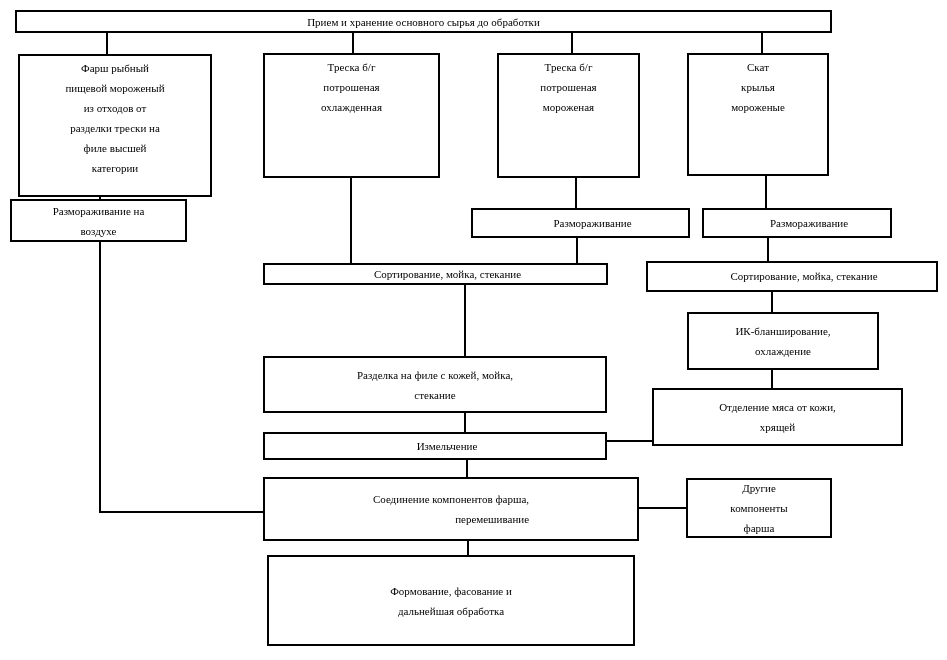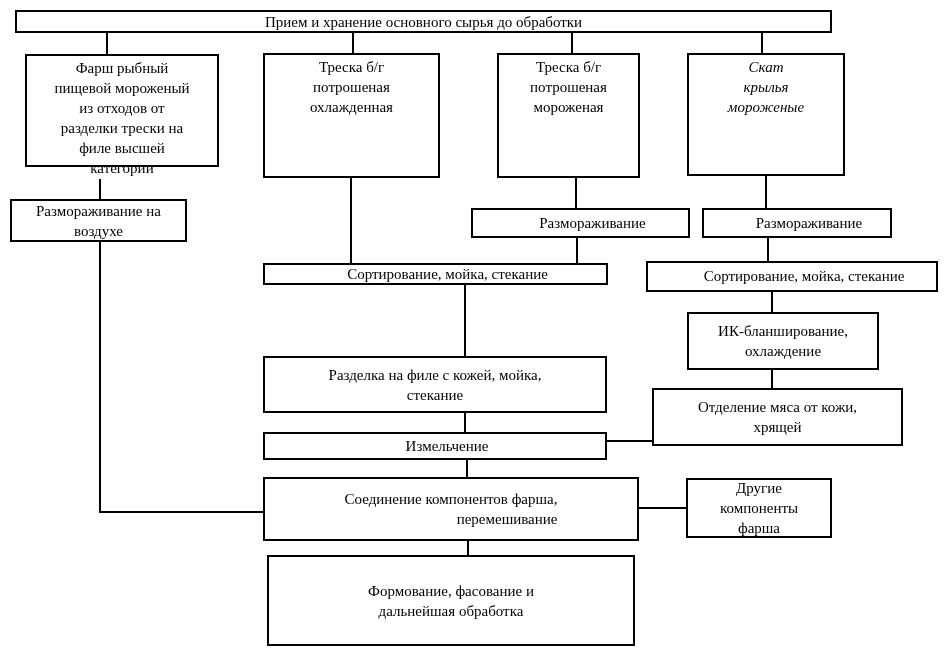--- a/index.html
+++ b/index.html
@@ -6,21 +6,21 @@
     margin: 0;
     padding: 0;
     background: #ffffff;
   }
   #canvas {
     position: relative;
     width: 947px;
     height: 660px;
     background: #ffffff;
     font-family: "Liberation Serif", "DejaVu Serif", serif;
-    font-size: 15px;
+    font-size: 11px;
     color: #000000;
     overflow: hidden;
   }
   .node {
     position: absolute;
     box-sizing: border-box;
     border: 2px solid #000000;
     background: #ffffff;
     display: flex;
     align-items: center;
@@ -39,24 +39,24 @@
     padding-left: 24px;
   }
   .line {
     position: absolute;
     background: #000000;
     z-index: 1;
   }
 
   
   #n-reception      { left:15px;  top:10px;  width:817px; height:23px; }
-  #n-farsh          { left:25px;   top:54px;  width:194px; height:113px; }
+  #n-farsh          { left:18px;   top:54px;  width:194px; height:143px; }
   #n-treska-chilled { left:263px; top:53px;  width:177px; height:125px; }
   #n-treska-frozen  { left:497px; top:53px;  width:143px; height:125px; }
-  #n-skat           { left:687px; top:53px;  width:158px; height:123px;font-style:italic; }
+  #n-skat           { left:687px; top:53px;  width:142px; height:123px; }
   #n-defrost-air    { left:10px;  top:199px; width:177px; height:43px; }
   #n-defrost-1      { left:471px; top:208px; width:219px; height:30px; }
   #n-defrost-2      { left:702px; top:208px; width:190px; height:30px; }
   #n-sorting-1      { left:263px; top:263px; width:345px; height:22px; }
   #n-sorting-2      { left:646px; top:261px; width:292px; height:31px; }
   #n-ik-blanching   { left:687px; top:312px; width:192px; height:58px; }
   #n-separation     { left:652px; top:388px; width:251px; height:58px; }
   #n-filleting      { left:263px; top:356px; width:344px; height:57px; }
   #n-grinding       { left:263px; top:432px; width:344px; height:28px; }
   #n-mixing         { left:263px; top:477px; width:376px; height:64px;text-align:right; }

